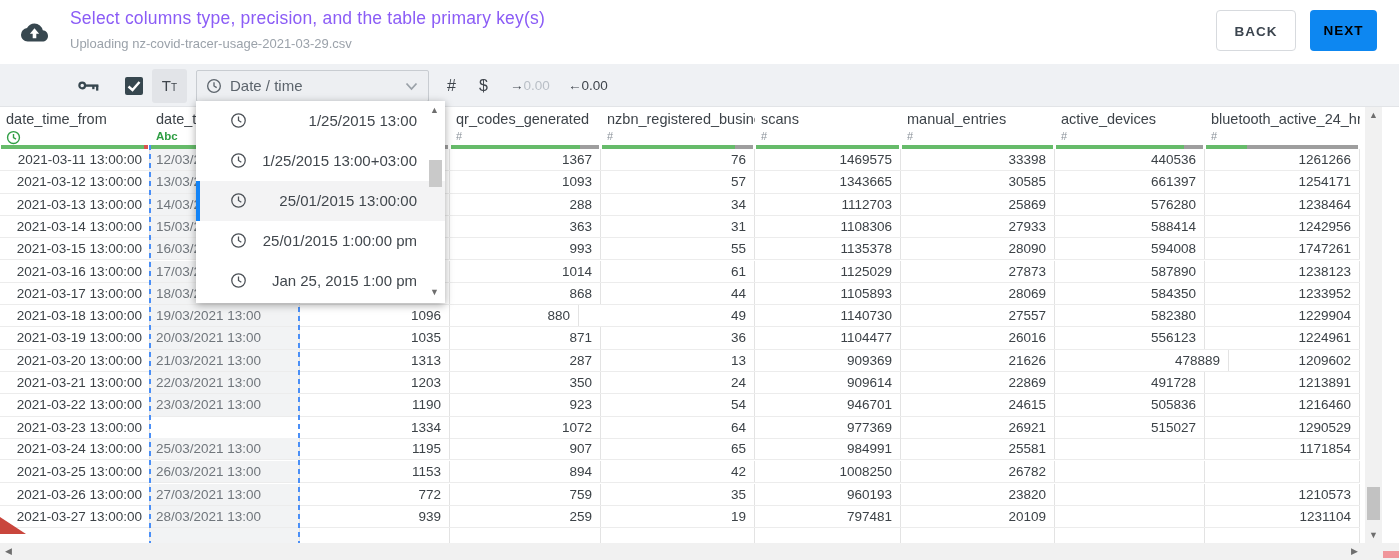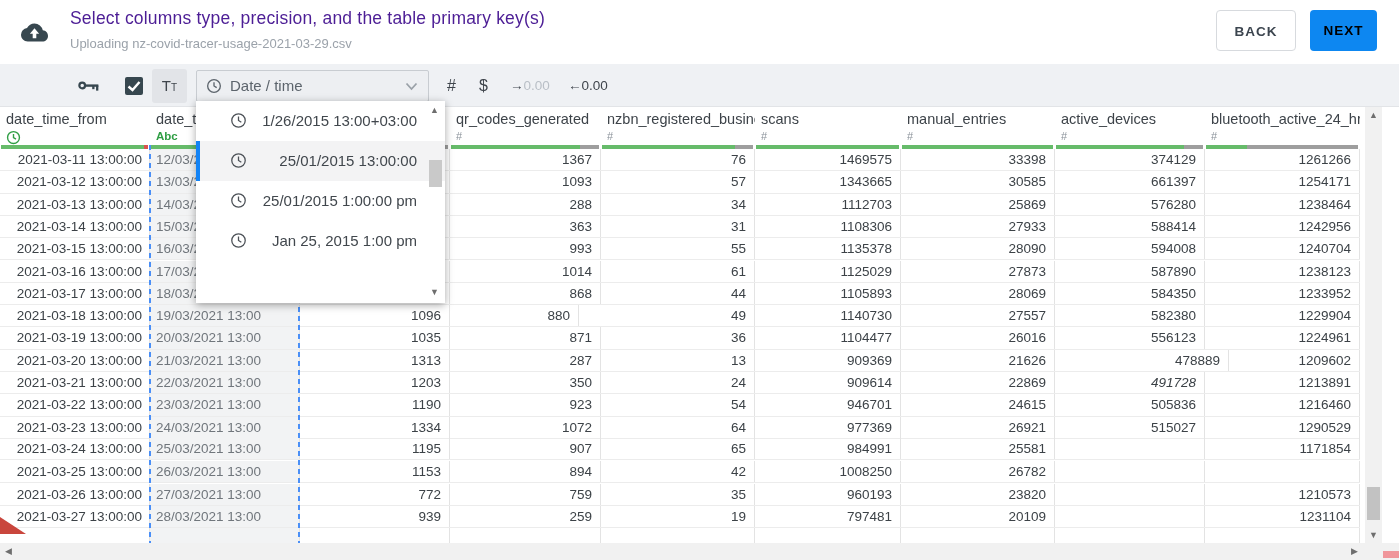--- a/index.html
+++ b/index.html
@@ -2,21 +2,21 @@
 <html><head>
 <meta charset="utf-8">
 <style>
   html,body{margin:0;padding:0;background:#fff;}
   .app{position:relative;width:1399px;height:560px;background:#fff;overflow:hidden;
        font-family:"Liberation Sans",sans-serif;-webkit-font-smoothing:antialiased;}
 
   
   .tophdr{position:absolute;left:0;top:0;width:1399px;height:64px;background:#fff;border-bottom:1px solid #e9ebee;}
   .upicon{position:absolute;left:21px;top:19px;width:27px;height:27px;}
-  .ttl{position:absolute;left:70px;top:8px;font-size:17.5px;color:#4c1d95;letter-spacing:.2px;}
+  .ttl{position:absolute;left:70px;top:8px;font-size:17.5px;color:#8b5cf6;letter-spacing:.2px;}
   .sub{position:absolute;left:70px;top:36px;font-size:13px;color:#9ba2aa;}
   .btn{position:absolute;top:10px;height:41px;border-radius:4px;font-size:13.5px;font-weight:bold;
        letter-spacing:1px;text-align:center;line-height:41px;cursor:pointer;box-sizing:border-box;}
   .btn.back{left:1216px;width:80px;background:#fff;border:1px solid #d7dade;color:#3c454f;}
   .btn.next{left:1310px;width:67px;background:#0d87f1;color:#000000;}
 
   
   .toolbar{position:absolute;left:0;top:64px;width:1399px;height:43px;background:#eff1f4;border-bottom:1px solid #e2e4e7;box-sizing:border-box;}
   .tb-key{position:absolute;left:78px;top:14px;width:22px;height:15px;}
   .tb-check{position:absolute;left:125px;top:13px;width:18px;height:18px;background:#37474f;border-radius:2px;}
@@ -173,21 +173,21 @@
     </div>
   <div id="tbody" style="position:absolute;left:0;top:0;width:1360px;height:560px;">
       <div class="row" style="top: 149px; height: 22.3px;">
         <div class="cell c0" style="left: 0px; width: 150px; line-height: 21.3px;">2021-03-11 13:00:00</div>
         <div class="cell sel" style="left: 150px; width: 150px; line-height: 21.3px;">12/03/2021 13:00</div>
         <div class="cell num" style="left: 300px; width: 150px; line-height: 21.3px;"></div>
         <div class="cell num" style="left: 450px; width: 151px; line-height: 21.3px;">1367</div>
         <div class="cell num" style="left: 601px; width: 154px; line-height: 21.3px;">76</div>
         <div class="cell num" style="left: 755px; width: 146px; line-height: 21.3px;">1469575</div>
         <div class="cell num" style="left: 901px; width: 154px; line-height: 21.3px;">33398</div>
-        <div class="cell num" style="left: 1055px; width: 150px; line-height: 21.3px;">374129</div>
+        <div class="cell num" style="left: 1055px; width: 150px; line-height: 21.3px;">440536</div>
         <div class="cell num" style="left: 1205px; width: 155px; line-height: 21.3px;">1261266</div>
       </div>
       <div class="row" style="top: 171.3px; height: 22.3px;">
         <div class="cell c0" style="left: 0px; width: 150px; line-height: 21.3px;">2021-03-12 13:00:00</div>
         <div class="cell sel" style="left: 150px; width: 150px; line-height: 21.3px;">13/03/2021 13:00</div>
         <div class="cell num" style="left: 300px; width: 150px; line-height: 21.3px;"></div>
         <div class="cell num" style="left: 450px; width: 151px; line-height: 21.3px;">1093</div>
         <div class="cell num" style="left: 601px; width: 154px; line-height: 21.3px;">57</div>
         <div class="cell num" style="left: 755px; width: 146px; line-height: 21.3px;">1343665</div>
         <div class="cell num" style="left: 901px; width: 154px; line-height: 21.3px;">30585</div>
@@ -218,21 +218,21 @@
       </div>
       <div class="row" style="top: 238.2px; height: 22.3px;">
         <div class="cell c0" style="left: 0px; width: 150px; line-height: 21.3px;">2021-03-15 13:00:00</div>
         <div class="cell sel" style="left: 150px; width: 150px; line-height: 21.3px;">16/03/2021 13:00</div>
         <div class="cell num" style="left: 300px; width: 150px; line-height: 21.3px;"></div>
         <div class="cell num" style="left: 450px; width: 151px; line-height: 21.3px;">993</div>
         <div class="cell num" style="left: 601px; width: 154px; line-height: 21.3px;">55</div>
         <div class="cell num" style="left: 755px; width: 146px; line-height: 21.3px;">1135378</div>
         <div class="cell num" style="left: 901px; width: 154px; line-height: 21.3px;">28090</div>
         <div class="cell num" style="left: 1055px; width: 150px; line-height: 21.3px;">594008</div>
-        <div class="cell num" style="left: 1205px; width: 155px; line-height: 21.3px;">1240704</div>
+        <div class="cell num" style="left: 1205px; width: 155px; line-height: 21.3px;">1747261</div>
       </div>
       <div class="row" style="top: 260.5px; height: 22.3px;">
         <div class="cell c0" style="left: 0px; width: 150px; line-height: 21.3px;">2021-03-16 13:00:00</div>
         <div class="cell sel" style="left: 150px; width: 150px; line-height: 21.3px;">17/03/2021 13:00</div>
         <div class="cell num" style="left: 300px; width: 150px; line-height: 21.3px;"></div>
         <div class="cell num" style="left: 450px; width: 151px; line-height: 21.3px;">1014</div>
         <div class="cell num" style="left: 601px; width: 154px; line-height: 21.3px;">61</div>
         <div class="cell num" style="left: 755px; width: 146px; line-height: 21.3px;">1125029</div>
         <div class="cell num" style="left: 901px; width: 154px; line-height: 21.3px;">27873</div>
         <div class="cell num" style="left: 1055px; width: 150px; line-height: 21.3px;">587890</div>
@@ -283,37 +283,36 @@
         <div class="cell num" style="left: 1205px; width: 155px; line-height: 21.3px;">1209602</div>
       </div>
       <div class="row" style="top: 372px; height: 22.3px;">
         <div class="cell c0" style="left: 0px; width: 150px; line-height: 21.3px;">2021-03-21 13:00:00</div>
         <div class="cell sel" style="left: 150px; width: 150px; line-height: 21.3px;">22/03/2021 13:00</div>
         <div class="cell num" style="left: 300px; width: 150px; line-height: 21.3px;">1203</div>
         <div class="cell num" style="left: 450px; width: 151px; line-height: 21.3px;">350</div>
         <div class="cell num" style="left: 601px; width: 154px; line-height: 21.3px;">24</div>
         <div class="cell num" style="left: 755px; width: 146px; line-height: 21.3px;">909614</div>
         <div class="cell num" style="left: 901px; width: 154px; line-height: 21.3px;">22869</div>
-        <div class="cell num" style="left: 1055px; width: 150px; line-height: 21.3px; font-style: italic;">491728</div>
+        <div class="cell num" style="left: 1055px; width: 150px; line-height: 21.3px;">491728</div>
         <div class="cell num" style="left: 1205px; width: 155px; line-height: 21.3px;">1213891</div>
       </div>
       <div class="row" style="top: 394.3px; height: 22.3px;">
         <div class="cell c0" style="left: 0px; width: 150px; line-height: 21.3px;">2021-03-22 13:00:00</div>
         <div class="cell sel" style="left: 150px; width: 150px; line-height: 21.3px;">23/03/2021 13:00</div>
         <div class="cell num" style="left: 300px; width: 150px; line-height: 21.3px;">1190</div>
         <div class="cell num" style="left: 450px; width: 151px; line-height: 21.3px;">923</div>
         <div class="cell num" style="left: 601px; width: 154px; line-height: 21.3px;">54</div>
         <div class="cell num" style="left: 755px; width: 146px; line-height: 21.3px;">946701</div>
         <div class="cell num" style="left: 901px; width: 154px; line-height: 21.3px;">24615</div>
         <div class="cell num" style="left: 1055px; width: 150px; line-height: 21.3px;">505836</div>
         <div class="cell num" style="left: 1205px; width: 155px; line-height: 21.3px;">1216460</div>
       </div>
       <div class="row" style="top: 416.6px; height: 22.3px;">
         <div class="cell c0" style="left: 0px; width: 150px; line-height: 21.3px;">2021-03-23 13:00:00</div>
-        <div class="cell sel" style="left: 150px; width: 150px; line-height: 21.3px;">24/03/2021 13:00</div>
         <div class="cell num" style="left: 300px; width: 150px; line-height: 21.3px;">1334</div>
         <div class="cell num" style="left: 450px; width: 151px; line-height: 21.3px;">1072</div>
         <div class="cell num" style="left: 601px; width: 154px; line-height: 21.3px;">64</div>
         <div class="cell num" style="left: 755px; width: 146px; line-height: 21.3px;">977369</div>
         <div class="cell num" style="left: 901px; width: 154px; line-height: 21.3px;">26921</div>
         <div class="cell num" style="left: 1055px; width: 150px; line-height: 21.3px;">515027</div>
         <div class="cell num" style="left: 1205px; width: 155px; line-height: 21.3px;">1290529</div>
       </div>
       <div class="row" style="top: 438px; height: 22.3px; padding-left: 40px;">
         <div class="cell c0" style="left: 0px; width: 150px; line-height: 21.3px;">2021-03-24 13:00:00</div>
@@ -383,26 +382,33 @@
   </div>
 
   <div class="hsb">
     <div class="sb-arrow left">◀</div>
     <div class="sb-arrow right">▶</div>
     <div class="pinkcorner"></div>
   </div>
 
   <div class="panel" id="panel">
     <div class="sb-arrow pup" style="position:absolute;">▲</div>
+    <div class="opt">
+        <svg class="clk" viewBox="0 0 24 24">
+          <circle cx="12" cy="12" r="9.5" fill="none" stroke="currentColor" stroke-width="1.8"></circle>
+          <path d="M12 6.5V12l4 2.5" fill="none" stroke="currentColor" stroke-width="1.8"></path>
+        </svg>
+        <span class="txt">1/25/2015 13:00</span>
+      </div>
       <div class="opt">
         <svg class="clk" viewBox="0 0 24 24">
           <circle cx="12" cy="12" r="9.5" fill="none" stroke="currentColor" stroke-width="1.8"></circle>
           <path d="M12 6.5V12l4 2.5" fill="none" stroke="currentColor" stroke-width="1.8"></path>
         </svg>
-        <span class="txt">1/26/2015 13:00+03:00</span>
+        <span class="txt">1/25/2015 13:00+03:00</span>
       </div>
       <div class="opt selected">
         <div class="selbar"></div>
         <svg class="clk" viewBox="0 0 24 24">
           <circle cx="12" cy="12" r="9.5" fill="none" stroke="currentColor" stroke-width="1.8"></circle>
           <path d="M12 6.5V12l4 2.5" fill="none" stroke="currentColor" stroke-width="1.8"></path>
         </svg>
         <span class="txt">25/01/2015 13:00:00</span>
       </div>
       <div class="opt">

